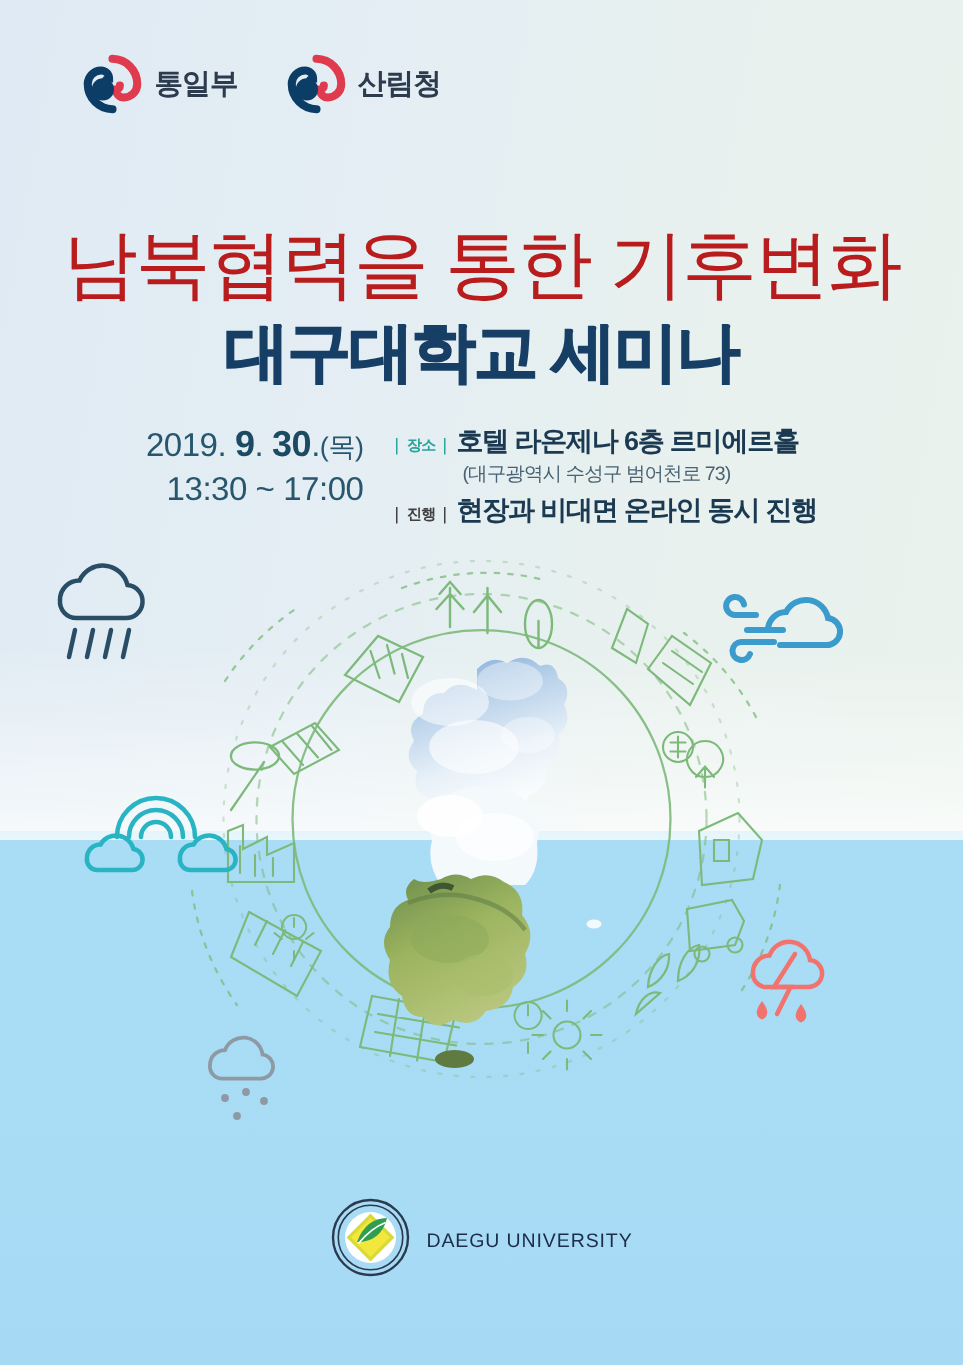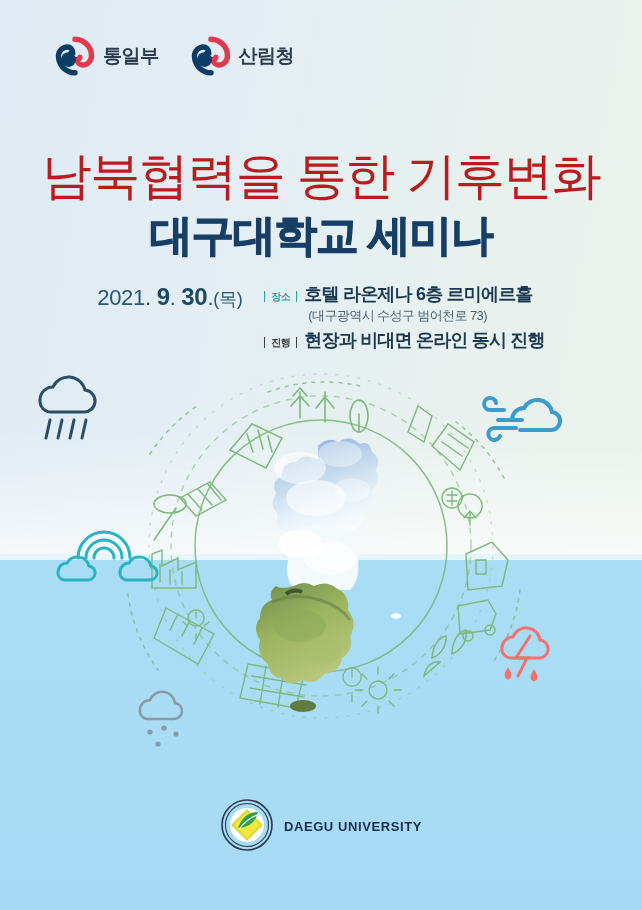--- a/index.html
+++ b/index.html
@@ -184,21 +184,21 @@
   .du-text { line-height: 1; }
   .du-ko {
     font-size: 25px;
     font-weight: bold;
     color: #1b2d4a;
     letter-spacing: -1px;
     display: block;
   }
   .du-en {
     font-size: 13px;
-    font-weight: bold;
+    font-weight: normal;
     color: #1b2d4a;
     letter-spacing: 0.6px;
     display: block;
     margin-top: 2px;
   }
 </style>
 </head>
 <body>
 
 <div class="poster">
@@ -235,24 +235,25 @@
 
   <div class="title-block">
     <div class="title-line1">남북협력을 통한 기후변화</div>
     <div class="title-line2">대구대학교 세미나</div>
   </div>
 
   <div class="info-row">
 
     <div class="info-left">
       <div class="info-date">
-        <span>2021.</span>
+        <span>2019.</span>
         <span class="b">9</span><span>.</span>
         <span class="b">30</span><span>.</span><span class="dow">(목)</span>
       </div>
+      <div class="info-time">13:30 ~ 17:00</div>
     </div>
 
     <div class="info-right">
       <div class="info-item">
         <span class="tag tag-place">장소</span>
         <span class="info-value">호텔 라온제나 6층 르미에르홀</span>
       </div>
       <div class="info-sub">(대구광역시 수성구 범어천로 73)</div>
       <div class="info-item">
         <span class="tag tag-mode">진행</span>

